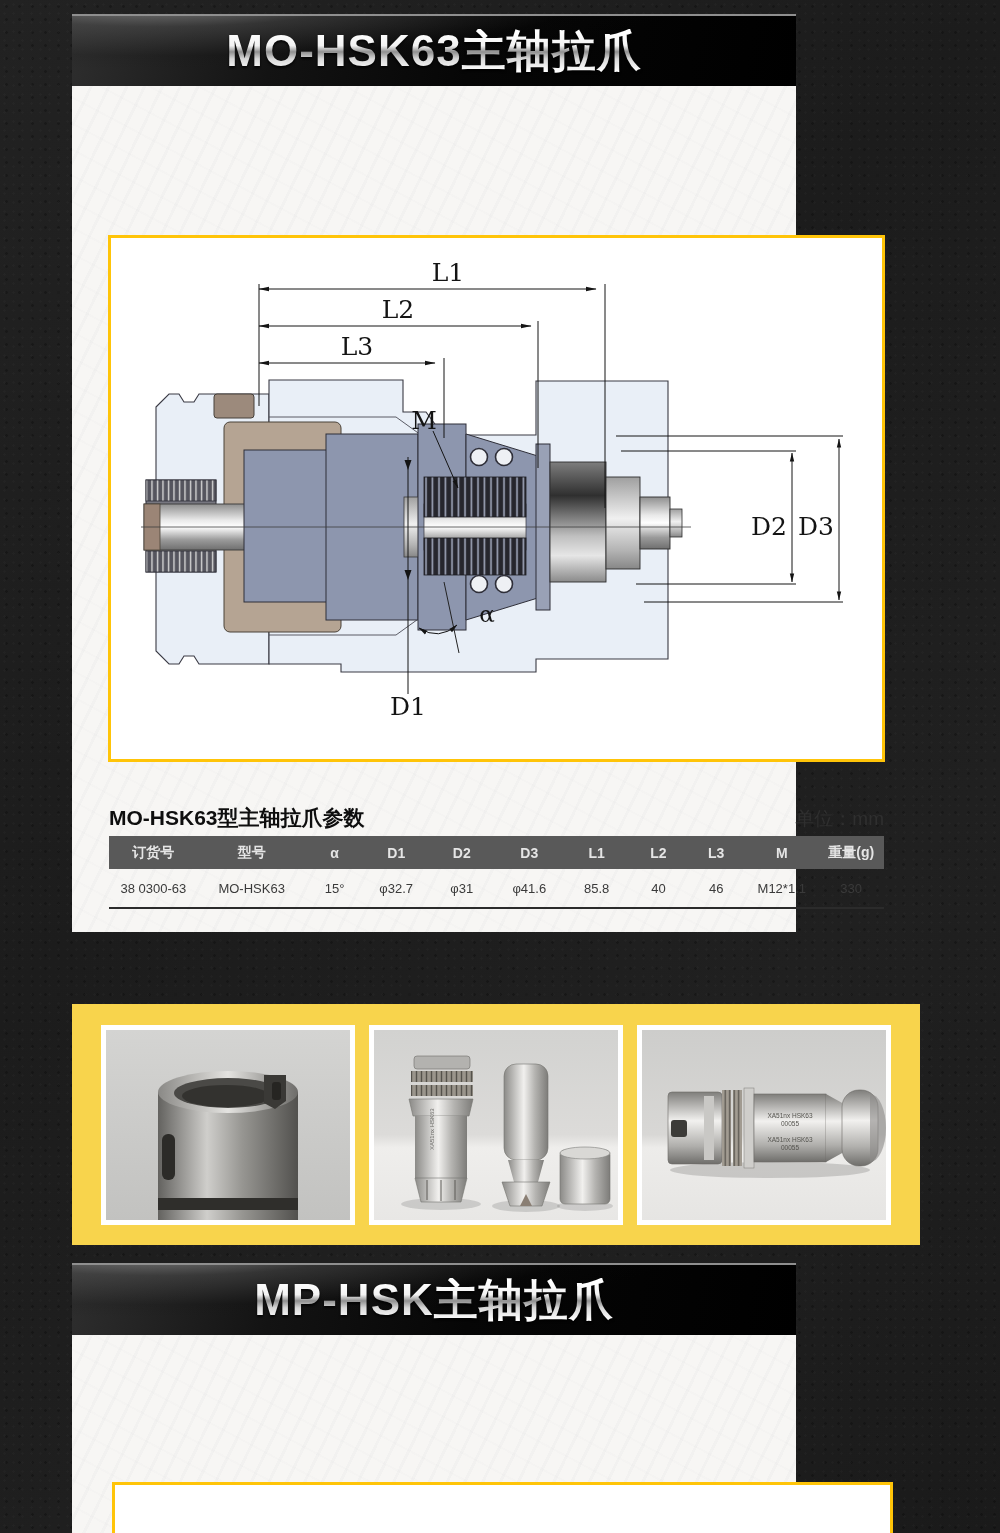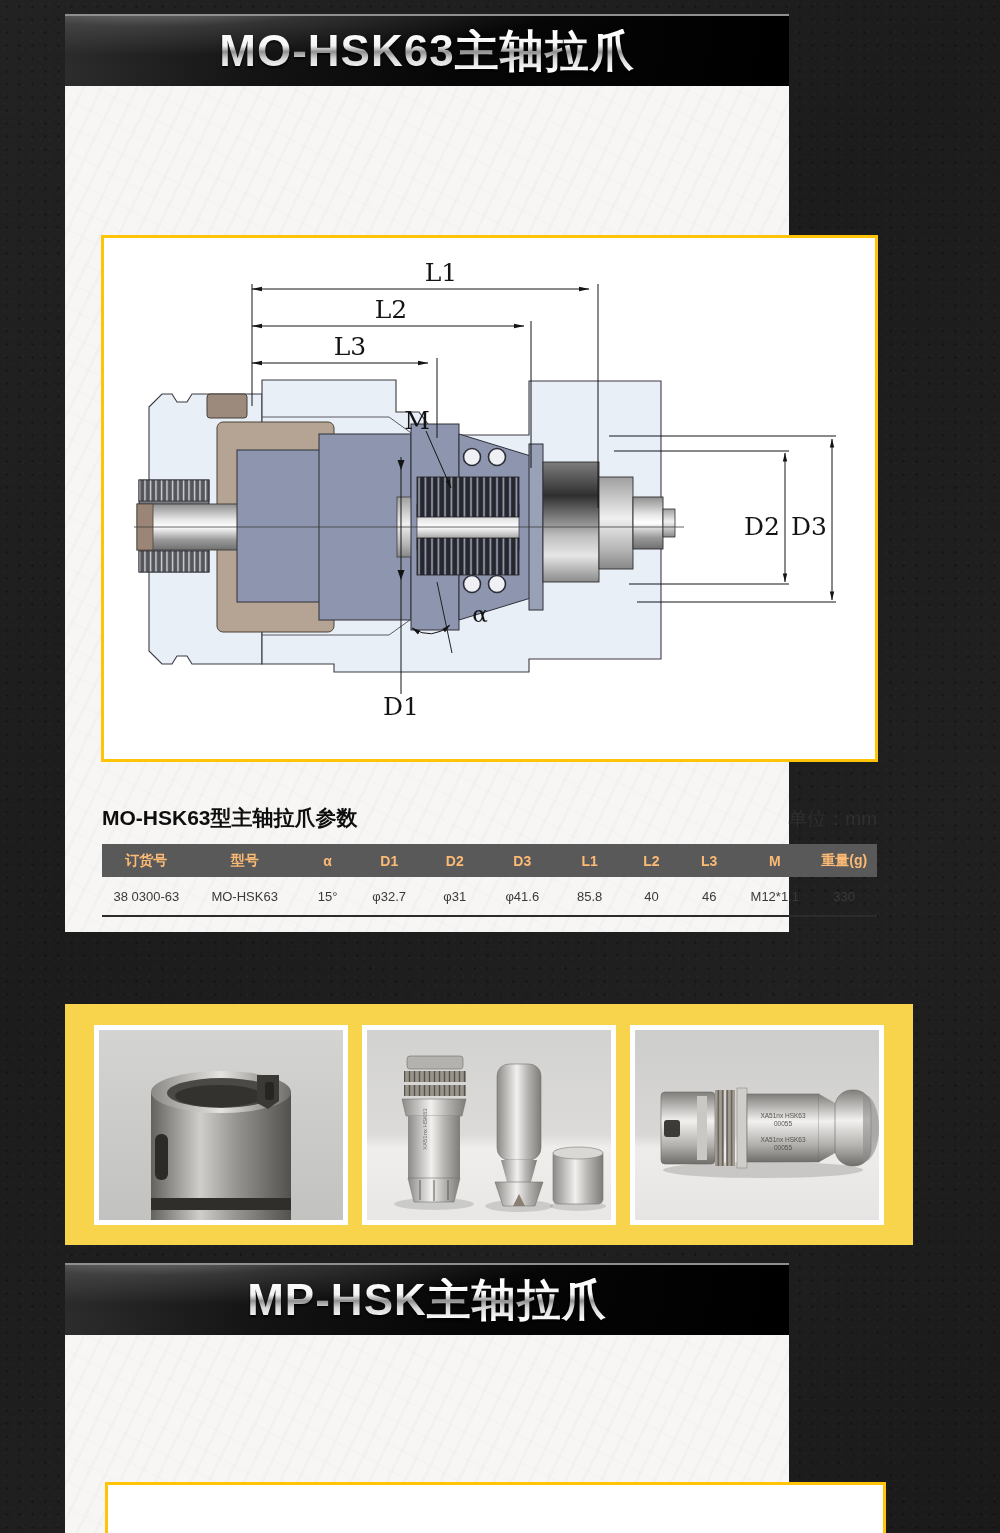--- a/index.html
+++ b/index.html
@@ -7,21 +7,21 @@
   .page {
     position:relative; width:1000px; height:1533px; overflow:hidden;
     font-family:"Liberation Sans","DejaVu Sans",sans-serif;
     background-color:#1f1f1f;
     background-image:
       radial-gradient(rgba(255,255,255,0.018) 1px, transparent 1.4px),
       radial-gradient(rgba(0,0,0,0.25) 1px, transparent 1.6px),
       linear-gradient(135deg, #222 0%, #1c1c1c 40%, #202020 70%, #1a1a1a 100%);
     background-size: 9px 9px, 13px 13px, 100% 100%;
   }
-  .card { position:absolute; left:65px; width:724px; }
+  .card { position:absolute; left:72px; width:724px; }
   .card1 { top:14px; height:1159px; }
   .card2 { top:1263px; height:270px; }
 
   .banner {
     position:relative; height:72px; border-top:2px solid #8f8f8f;
     background:
       radial-gradient(120% 160% at 12% -20%, rgba(150,150,150,0.85) 0%, rgba(90,90,90,0.45) 22%, rgba(20,20,20,0.1) 48%, rgba(0,0,0,0) 60%),
       linear-gradient(100deg, #2e2e2e 0%, #131313 28%, #060606 55%, #000 100%);
     display:flex; align-items:center; justify-content:center;
   }
@@ -41,26 +41,26 @@
   .body1 { height:846px;text-decoration:underline; }
   .body2 { height:198px; }
 
   .draw-box {
     position:absolute; border:3px solid #FFC408; background:#ffffff;
   }
   .draw-box1 { left:36px; top:149px; width:777px; height:527px; }
   .draw-box2 { left:40px; top:147px; width:781px; height:210px; border-bottom:none; }
 
   .params { position:absolute; left:37px; top:718px; width:775px; }
-  .params-head { display:flex; justify-content:space-between; align-items:flex-end; margin-bottom:12px; }
+  .params-head { display:flex; justify-content:space-between; align-items:flex-end; margin-bottom:4px; }
   .params-title { font-size:21px; font-weight:bold; color:#0e0e0e; }
   .params-unit  { font-size:19px; color:#2f2f2f; }
   table.spec { width:775px; border-collapse:collapse; table-layout:fixed; border-bottom:2px solid #2b2b2b; }
   table.spec thead th {
-    background:#595959; color:#fdba74; font-size:14px; font-weight:bold;
+    background:#595959; color:#e5e5e5; font-size:14px; font-weight:bold;
     height:33px; text-align:center; padding:0 2px;
   }
   table.spec tbody td {
     color:#3a3a3a; font-size:13px; height:39px; text-align:center; padding:7px 2px;
     background:transparent;
   }
 
   .photo-band {
     position:absolute; left:0; top:918px; width:848px; height:241px;
     background:#F8D44C;

